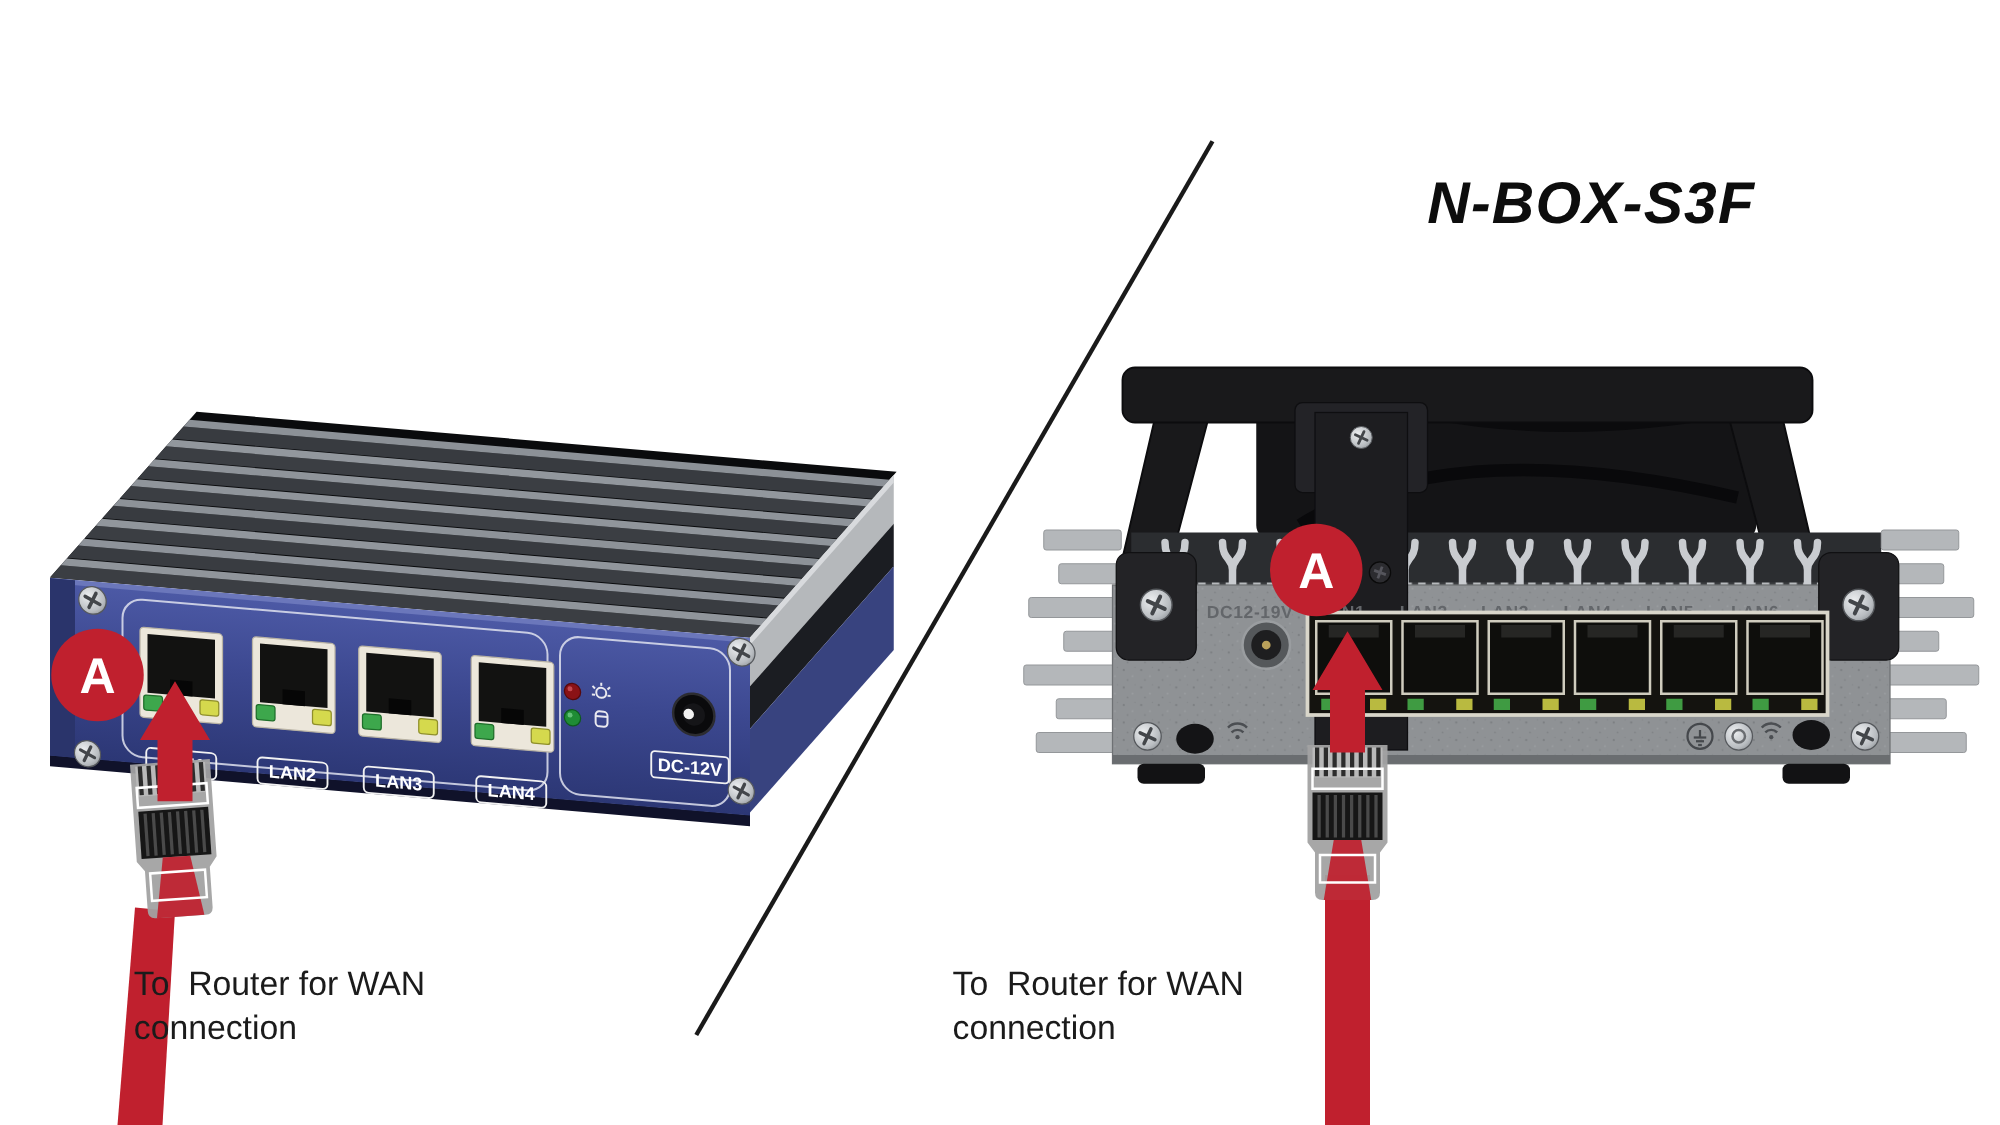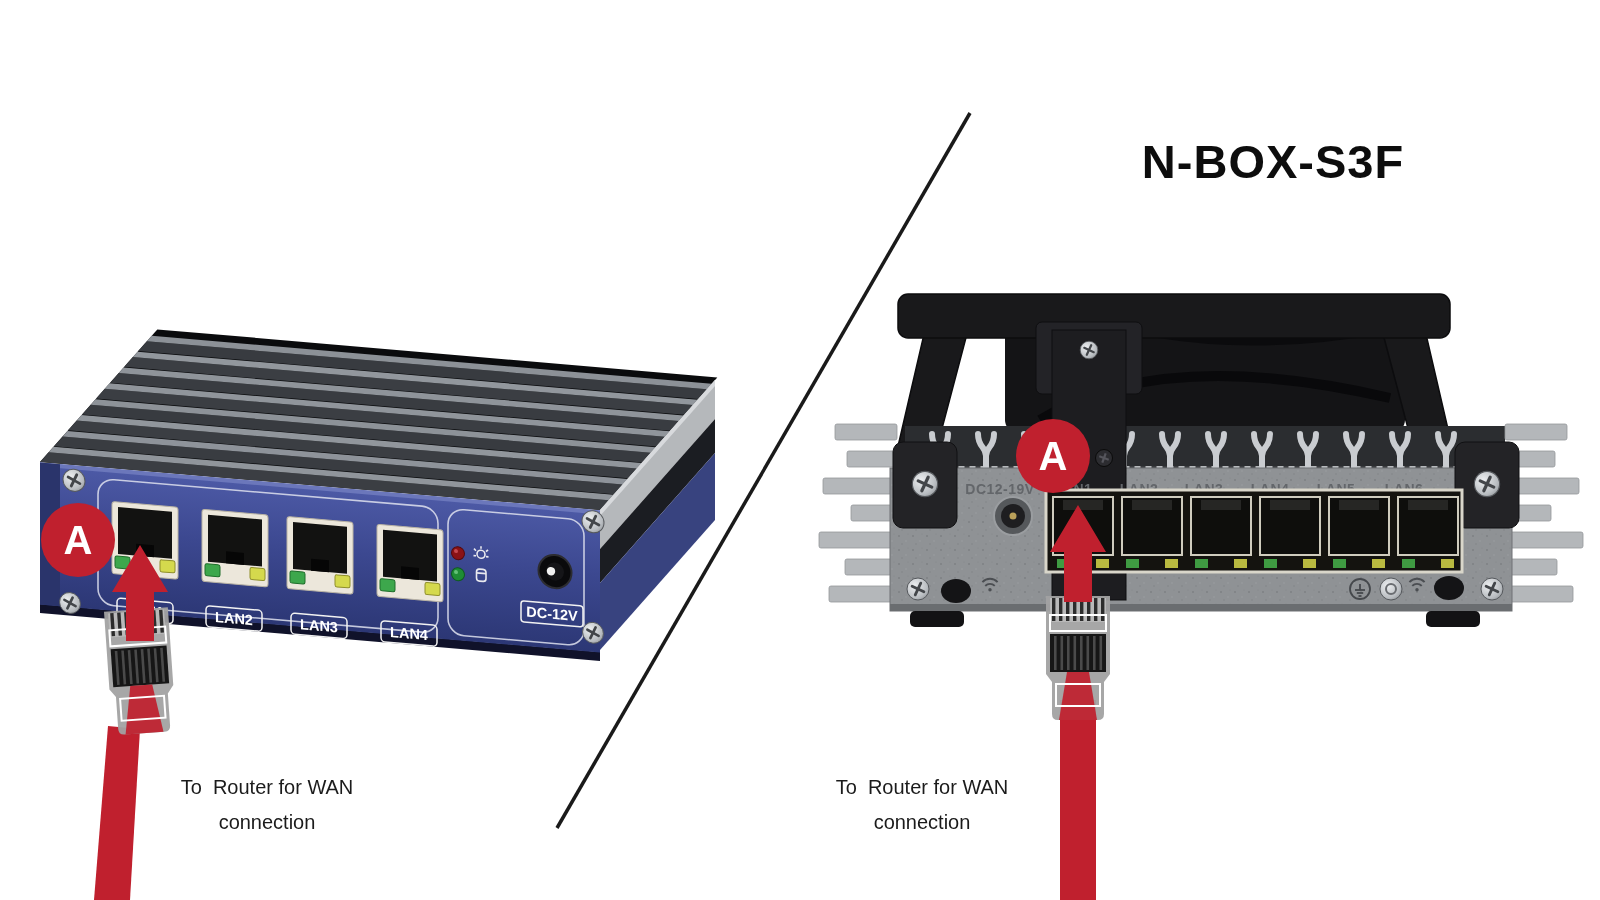--- a/index.html
+++ b/index.html
@@ -2,23 +2,23 @@
 <html><head>
 <meta charset="utf-8">
 <style>
   html,body{margin:0;padding:0;background:#ffffff;}
   #stage{position:relative;width:1600px;height:900px;background:#ffffff;overflow:hidden;
          font-family:"Liberation Sans",sans-serif;}
   #scene{position:absolute;left:0;top:0;width:1600px;height:900px;}
   .title{position:absolute;top:134px;width:420px;text-align:center;
          font-size:47px;font-weight:700;color:#0d0d0d;letter-spacing:1px;}
   #title-left{left:188px;}
-  #title-right{left:1063px;}
-  .caption{position:absolute;top:770px;width:320px;text-align:center;
-           font-size:20px;line-height:35px;color:#1b1b1b;white-space:pre-wrap;}
+  #title-right{left:1063px;font-style:italic;}
+  .caption{position:absolute;top:770px;width:320px;text-align:left;
+           font-size:27px;line-height:35px;color:#1b1b1b;white-space:pre-wrap;}
   #caption-left{left:107px;}
   #caption-right{left:762px;}
 </style>
 </head>
 <body>
 
 <div id="stage">
 
 <svg id="scene" viewBox="0 0 1600 900">
   <defs>

